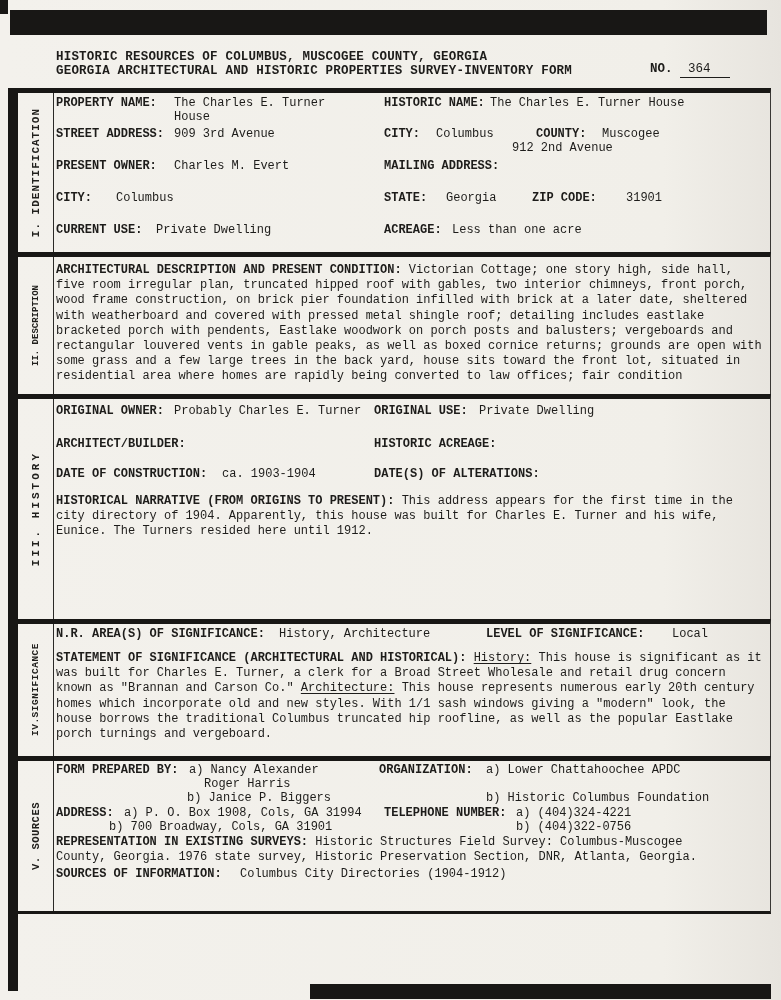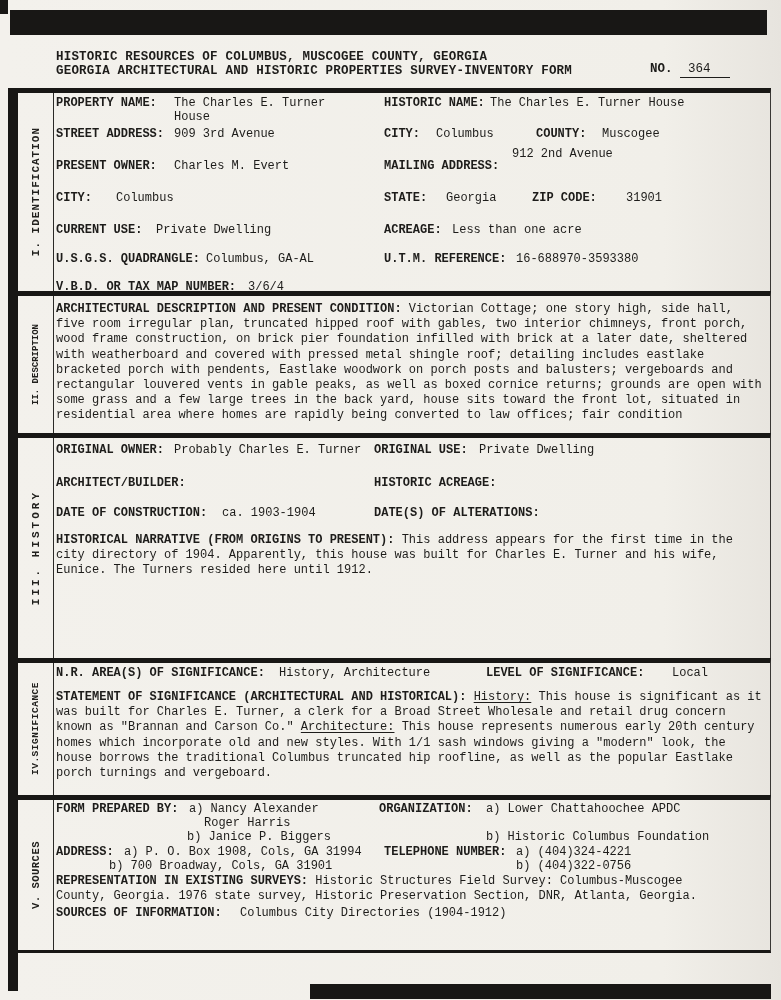--- a/index.html
+++ b/index.html
@@ -43,42 +43,42 @@
   <div class="header-line" style="top:64px;">GEORGIA ARCHITECTURAL AND HISTORIC PROPERTIES SURVEY-INVENTORY FORM</div>
   <div class="form-no">
     <span>NO.</span>
     <span class="no-value">364</span>
   </div>
 
   <div class="bar" style="left:8px; top:88px; width:10px; height:903px;"></div>
 
   <div class="sections">
 
-    <section class="sec" style="height:203px;">
+    <section class="sec" style="height:164px;">
       <div class="sec-side">
         <span class="side-label" style="font-size:11px; letter-spacing:1px;">I. IDENTIFICATION</span>
       </div>
       <div class="sec-content">
         <span class="fld b" style="left:2px; top:3px;">PROPERTY NAME:</span>
         <span class="fld pre" style="left:120px; top:3px;">The Charles E. Turner
 House</span>
         <span class="fld b" style="left:330px; top:3px;">HISTORIC NAME:</span>
         <span class="fld" style="left:436px; top:3px;">The Charles E. Turner House</span>
 
         <span class="fld b" style="left:2px; top:34px;">STREET ADDRESS:</span>
         <span class="fld" style="left:120px; top:34px;">909 3rd Avenue</span>
         <span class="fld b" style="left:330px; top:34px;">CITY:</span>
         <span class="fld" style="left:382px; top:34px;">Columbus</span>
         <span class="fld b" style="left:482px; top:34px;">COUNTY:</span>
         <span class="fld" style="left:548px; top:34px;">Muscogee</span>
 
         <span class="fld b" style="left:2px; top:66px;">PRESENT OWNER:</span>
         <span class="fld" style="left:120px; top:66px;">Charles M. Evert</span>
         <span class="fld b" style="left:330px; top:66px;">MAILING ADDRESS:</span>
-        <span class="fld" style="left:458px; top:54px;text-align:right;">912 2nd Avenue</span>
+        <span class="fld" style="left:458px; top:48px;text-align:right;">912 2nd Avenue</span>
 
         <span class="fld b" style="left:2px; top:98px;">CITY:</span>
         <span class="fld" style="left:62px; top:98px;">Columbus</span>
         <span class="fld b" style="left:330px; top:98px;">STATE:</span>
         <span class="fld" style="left:392px; top:98px;">Georgia</span>
         <span class="fld b" style="left:478px; top:98px;">ZIP CODE:</span>
         <span class="fld" style="left:572px; top:98px;">31901</span>
 
         <span class="fld b" style="left:2px; top:130px;">CURRENT USE:</span>
         <span class="fld" style="left:102px; top:130px;">Private Dwelling</span>

